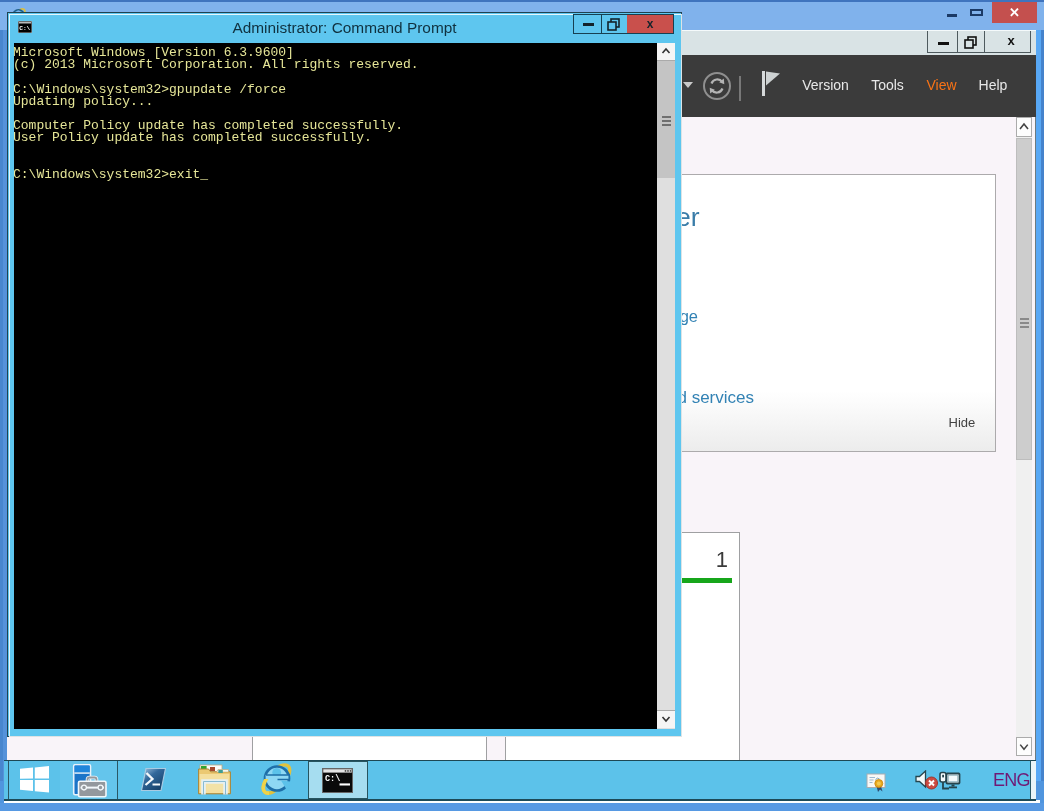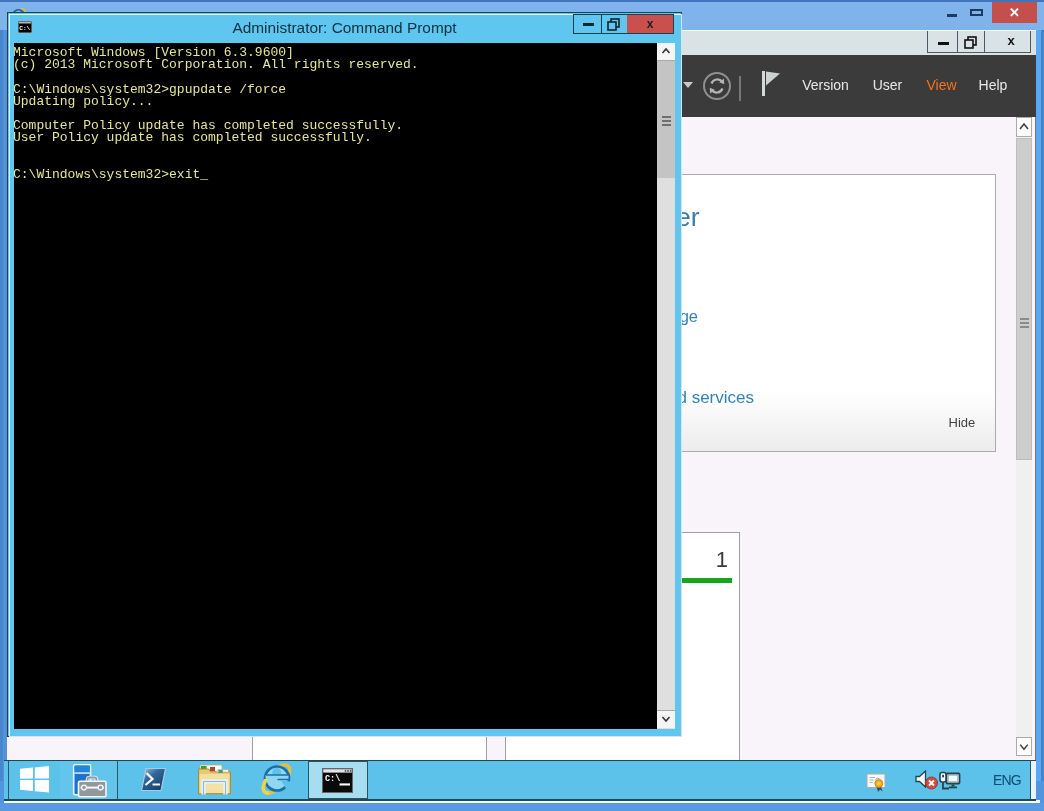--- a/index.html
+++ b/index.html
@@ -64,21 +64,21 @@
       <path d="M20.5 17.5 A6.2 6.2 0 0 1 9.7 19" fill="none" stroke="#B4B4B4" stroke-width="2.2"></path>
       <polygon points="21.8,7.5 22.3,13.2 17.2,11.2" fill="#B4B4B4"></polygon>
       <polygon points="8.2,22.5 7.7,16.8 12.8,18.8" fill="#B4B4B4"></polygon>
     </svg>
     <div class="abs" style="left:731.5px;top:21px;width:2px;height:25px;background:#787878;"></div>
     <div class="abs" style="left:755px;top:16px;width:3px;height:25px;background:#D6D9DA;"></div>
     <svg class="abs" style="left:758px;top:16px;" width="16" height="16" viewBox="0 0 16 16">
       <polygon points="1,0.5 15,2.5 1,14.5" fill="#CDD1D2"></polygon>
     </svg>
     <div class="abs" style="left:768.5px;top:16px;width:100px;height:28px;line-height:28px;font-size:14px;color:#E8E8E8;text-align:center;">Version</div>
-    <div class="abs" style="left:837.5px;top:16px;width:86px;height:28px;line-height:28px;font-size:14px;color:#E8E8E8;text-align:center;">User</div>
+    <div class="abs" style="left:837.5px;top:16px;width:86px;height:28px;line-height:28px;font-size:14px;color:#E8E8E8;text-align:center;">Tools</div>
     <div class="abs" style="left:903.5px;top:16px;width:62px;height:28px;line-height:28px;font-size:14px;color:#f97316;text-align:center;">View</div>
     <div class="abs" style="left:953px;top:16px;width:66px;height:28px;line-height:28px;font-size:14px;color:#E8E8E8;text-align:center;">Help</div>
   </div>
 
   <div class="abs" style="left:245px;top:144px;width:744px;height:278px;background:#FFFFFF;border:1px solid #ACAAAC;box-sizing:border-box;">
     <div class="abs" style="left:0;bottom:0;width:742px;height:60px;background:linear-gradient(#ffffff, #ECECEC);"></div>
   </div>
 
   <div class="abs" id="welc" style="left:92.5px;top:172px;width:600px;text-align:right;font-size:26.5px;color:#3A7CA8;white-space:nowrap;">Welcome to Server Manager</div>
   <div class="abs" style="left:91px;top:277px;width:600px;text-align:right;font-size:16.5px;color:#3282B4;white-space:nowrap;">Add other servers to manage</div>
@@ -266,17 +266,17 @@
     <rect x="8.5" y="2.5" width="13" height="10" rx="0.8" fill="#F4FAFC" stroke="#25454E" stroke-width="1.8"></rect>
     <rect x="10.3" y="4.3" width="9.4" height="6.4" fill="#F4FAFC" stroke="#8FB2BE" stroke-width="0.8"></rect>
     <rect x="13.5" y="13.5" width="3" height="2" fill="#25454E"></rect>
     <rect x="11" y="15.5" width="8" height="1.8" fill="#25454E"></rect>
     <g>
       <rect x="2" y="1.5" width="6" height="9.5" rx="2" fill="#F4FAFC" stroke="#25454E" stroke-width="1.6"></rect>
       <rect x="4.2" y="3.8" width="1.8" height="2.6" fill="#25454E"></rect>
       <path d="M5 11 L5 17.5 L11 17.5" fill="none" stroke="#25454E" stroke-width="1.8"></path>
     </g>
   </svg>
-  <div class="abs" style="left:989px;top:9px;width:40px;height:20px;font-size:14px;letter-spacing:-0.8px;line-height:20px;color:#0c4a6e;">ENG</div>
+  <div class="abs" style="left:989px;top:9px;width:40px;height:20px;font-size:18px;letter-spacing:-0.8px;line-height:20px;color:#701a75;">ENG</div>
 </div>
 <div class="abs" style="left:1030px;top:760px;width:6px;height:39px;background:#EAF4F8;border-top:1px solid #1D4754;border-left:1px solid #2A5866;box-sizing:border-box;"></div>
 
 <div class="abs" style="left:4px;top:799px;width:1032px;height:1.5px;background:#1D4A58;"></div>
 
 </body></html>

